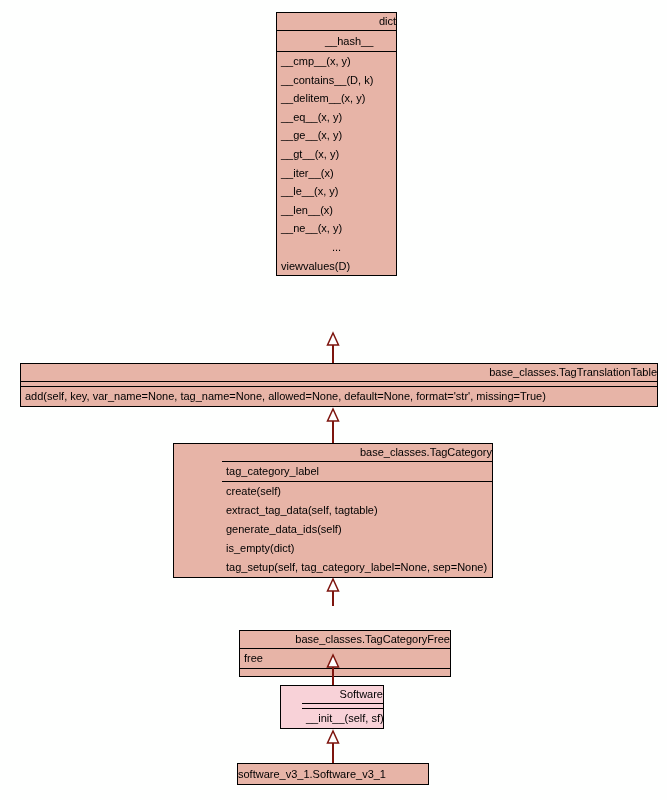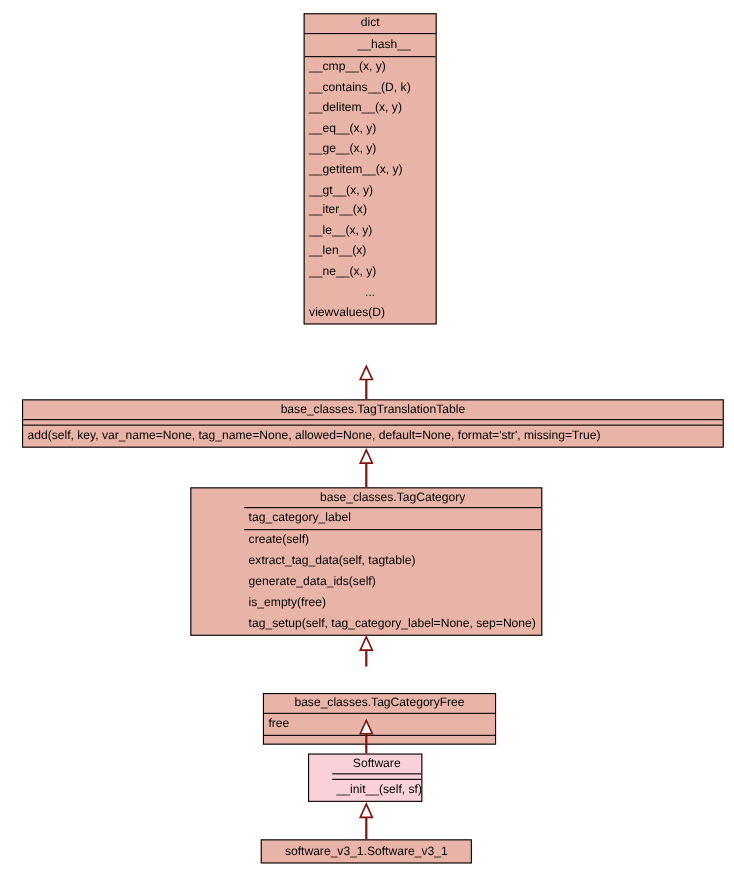--- a/index.html
+++ b/index.html
@@ -24,38 +24,38 @@
   }
   .cls {
     position: absolute;
     background: var(--class-fill);
     border: 1px solid var(--border);
   }
   .cls.highlight { background: var(--highlight-fill); }
   .title {
     height: 17px;
     line-height: 17px;
-    text-align: center;
+    text-align: right;
     white-space: nowrap;
     overflow: hidden;
   }
   .compartment { border-top: 1px solid var(--border); }
   .row {
     height: 19px;
     line-height: 19px;
     padding: 0 4px;
     white-space: nowrap;
     overflow: hidden;
   }
   .dict-box .row { height: 18.6px; line-height: 18.6px; }
   .dict-box .attr-row { height: 20px; line-height: 20px; margin-left: 44px; }
   .row.center { text-align: center; padding: 0; }
   .empty5 { height: 5px; }
   .empty8 { height: 8px; }
-  .single-title { height: 20px; line-height: 20px; text-align: center; white-space: nowrap; }
+  .single-title { height: 20px; line-height: 20px; text-align: left; white-space: nowrap; }
   svg.edges {
     position: absolute;
     left: 0; top: 0;
     width: 667px; height: 800px;
     pointer-events: none;
   }
   .edge-line { stroke: var(--edge); stroke-width: 2; }
   .edge-head { fill: #ffffff; stroke: var(--edge); stroke-width: 1.5; }
 </style>
 </head>
@@ -67,21 +67,20 @@
     <div class="title">dict</div>
     <div class="compartment">
       <div class="row attr-row">__hash__</div>
     </div>
     <div class="compartment">
       <div class="row">__cmp__(x, y)</div>
       <div class="row">__contains__(D, k)</div>
       <div class="row">__delitem__(x, y)</div>
       <div class="row">__eq__(x, y)</div>
       <div class="row">__ge__(x, y)</div>
-      <div class="row">__getitem__(x, y)</div>
       <div class="row">__gt__(x, y)</div>
       <div class="row">__iter__(x)</div>
       <div class="row">__le__(x, y)</div>
       <div class="row">__len__(x)</div>
       <div class="row">__ne__(x, y)</div>
       <div class="row center">...</div>
       <div class="row">viewvalues(D)</div>
     </div>
   </div>
 
@@ -95,21 +94,21 @@
 
   <div class="cls" style="left:173px; top:443px; width:320px;padding-left:48px;">
     <div class="title">base_classes.TagCategory</div>
     <div class="compartment">
       <div class="row">tag_category_label</div>
     </div>
     <div class="compartment">
       <div class="row">create(self)</div>
       <div class="row">extract_tag_data(self, tagtable)</div>
       <div class="row">generate_data_ids(self)</div>
-      <div class="row">is_empty(free)</div>
+      <div class="row">is_empty(dict)</div>
       <div class="row">tag_setup(self, tag_category_label=None, sep=None)</div>
     </div>
   </div>
 
   <div class="cls" style="left:239px; top:630px; width:212px;">
     <div class="title">base_classes.TagCategoryFree</div>
     <div class="compartment">
       <div class="row">free</div>
     </div>
     <div class="compartment empty8"></div>

